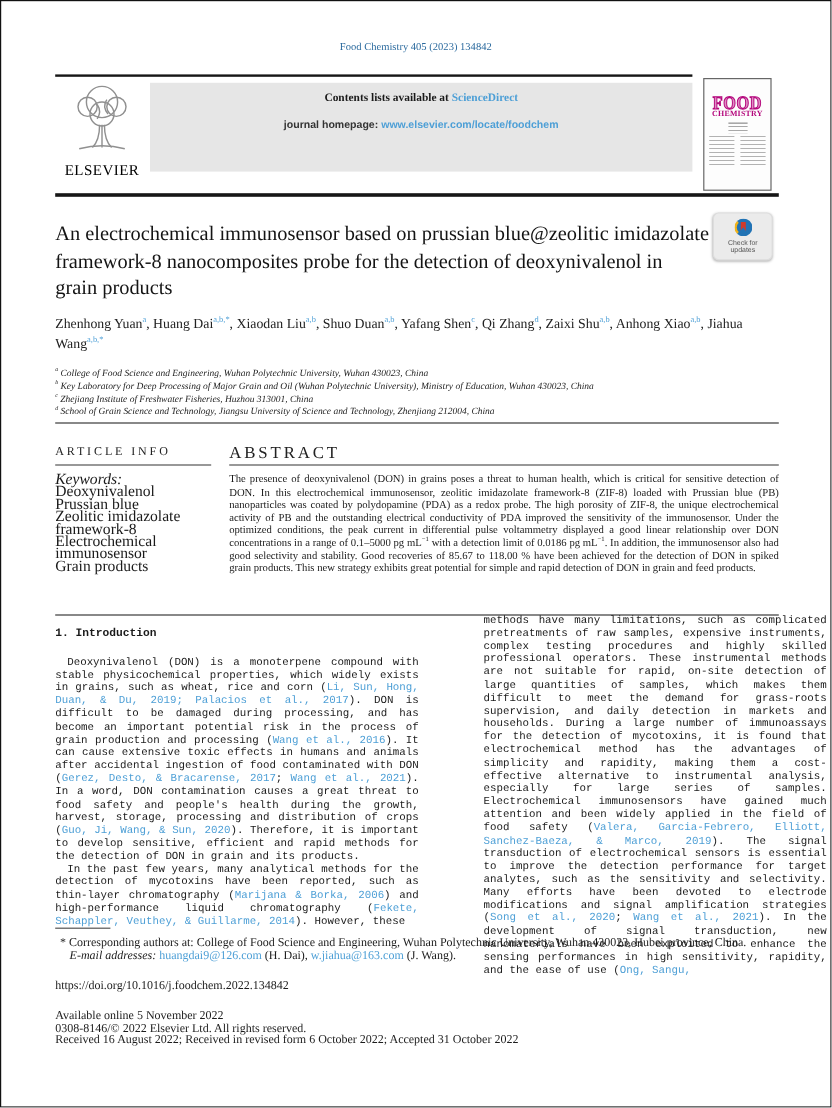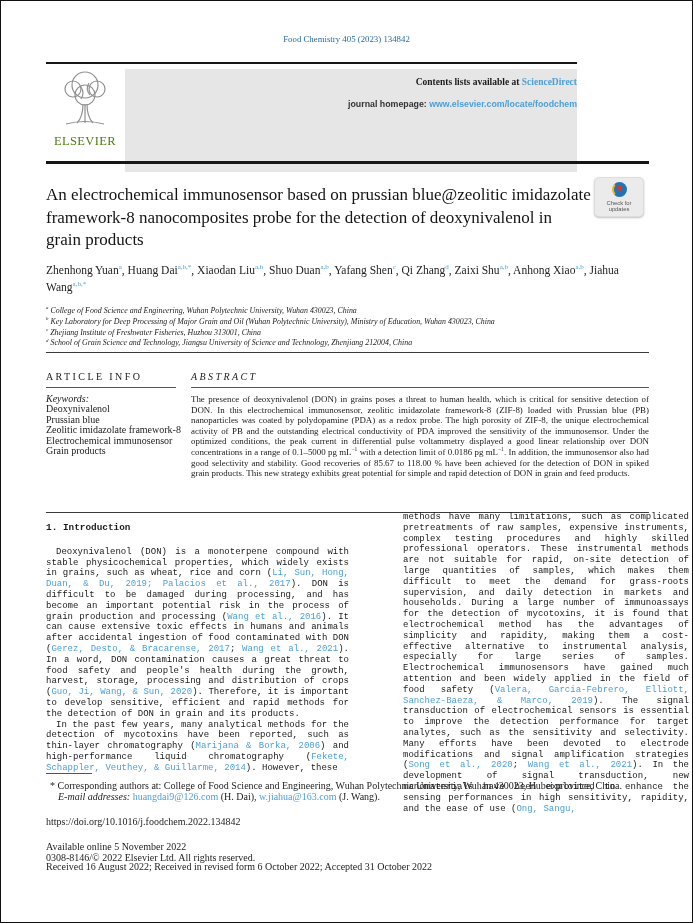--- a/index.html
+++ b/index.html
@@ -12,23 +12,23 @@
   .abs { position:absolute; }
   .link { color:#4d9fd6; }
   sup { font-size:62%; line-height:0; vertical-align:super; }
 
   
   .citation { top:33px; left:0; width:100%; text-align:center; font-size:8.8px; color:#2b6a9e; }
   .rule-top { top:61px; left:45px; width:531px; height:2px; background:#161616; }
   .rule-thick { top:160px; left:45px; width:603px; height:3px; background:#161616; }
 
   .elsevier { top:66px; left:45px; width:78px; text-align:center; }
-  .elsevier .wordmark { font-size:12.5px; color:#4d7c0f; letter-spacing:0.4px; margin-top:1px; font-weight:normal; }
+  .elsevier .wordmark { font-size:12.5px; color:#000000; letter-spacing:0.4px; margin-top:1px; font-weight:normal; }
 
-  .banner { top:68px; left:124px; width:452px; height:103px; background:#e6e6e6; text-align:right; }
+  .banner { top:68px; left:124px; width:452px; height:74px; background:#e6e6e6; text-align:center; }
   .banner .contents { margin-top:8px; font-size:9.5px; font-weight:600; }
   .banner .jtitle { margin-top:8px; font-size:20px; letter-spacing:0.4px; color:#111; }
   .banner .homepage { margin-top:12px; font-family:"Liberation Sans", sans-serif; font-size:8.8px; font-weight:bold; color:#333; }
 
   .cover { top:64px; left:585px; width:57px; height:94px; border:1px solid #666; background:#fdfdfd; text-align:center; }
   .cover .food { margin-top:14px; font-size:13.5px; font-weight:bold; line-height:12px; color:#e08cc4;
                  -webkit-text-stroke:0.8px #b4077c; letter-spacing:0.5px; transform:scaleY(1.15); }
   .cover .chem { font-size:6.6px; font-weight:bold; color:#b4077c; letter-spacing:0.2px; line-height:8px; }
   .cover .mini-lines { width:16px; height:9px; margin:2px auto 0;
       background:repeating-linear-gradient(#a8a8a8 0 1px, transparent 1px 3px); }
@@ -49,24 +49,24 @@
              line-height:6.5px; color:#555; text-align:center; }
 
   .authors { top:261px; left:45px; width:585px; font-size:11.5px; line-height:16.5px; color:#222; }
   .authors sup { color:#4d9fd6; font-size:7px; }
   .affils { top:305px; left:45px; width:603px; font-style:italic; font-size:7.9px; line-height:10.8px; color:#222; }
   .affils sup { margin-right:2px; }
   .rule-affil { top:351px; left:45px; width:603px; height:1px; background:#3a3a3a; }
 
   
   .info-header { top:370px; left:45px; font-size:10px; letter-spacing:2.4px; color:#222; }
-  .abs-header { top:370px; left:190px; font-size:10px; letter-spacing:2.4px; color:#222;font-style:italic; }
+  .abs-header { top:370px; left:190px; font-size:14px; letter-spacing:2.4px; color:#222; }
   .rule-info { top:386px; left:45px; width:130px; height:1px; background:#555; }
   .rule-abs { top:386px; left:190px; width:458px; height:1px; background:#555; }
-  .keywords { top:393px; left:45px; width:140px; font-size:10px; line-height:10.4px; }
+  .keywords { top:393px; left:45px; width:140px; font-size:13px; line-height:10.4px; }
   .keywords .kw-label { font-style:italic; }
   .abstract { top:393px; left:190px; width:458px; font-size:8.9px; line-height:10.6px; text-align:justify; }
   .rule-mid { top:511px; left:45px; width:603px; height:1px; background:#3a3a3a; }
 
   
   .col { font-size:9px; line-height:10.8px; text-align:justify;font-family:Liberation Mono, monospace; }
   .col-left { top:522px; left:45px; width:303px; }
   .col-right { top:511px; left:362px; width:286px;margin-left:40px; }
   .sec-heading { font-size:9.4px; font-weight:bold; margin-bottom:13px; }
   .para { text-indent:10px; }
@@ -105,20 +105,29 @@
       </g>
     </svg>
     <div class="wordmark">ELSEVIER</div>
   </div>
 
   <div class="abs banner">
     <div class="contents"><span>Contents lists available at </span><span class="link">ScienceDirect</span></div>
     <div class="homepage"><span>journal homepage: </span><span class="link">www.elsevier.com/locate/foodchem</span></div>
   </div>
 
+  <div class="abs cover">
+    <div class="food">FOOD</div>
+    <div class="chem">CHEMISTRY</div>
+    <div class="mini-lines"></div>
+    <div class="cols">
+      <div class="col"></div>
+        <div class="col"></div>
+    </div>
+  </div>
 
   <div class="abs rule-thick"></div>
 
   <div class="abs title">An electrochemical immunosensor based on prussian blue@zeolitic imidazolate framework-8 nanocomposites probe for the detection of deoxynivalenol in grain products</div>
 
   <div class="abs badge">
     <div class="cm-circle">
         <div class="cm-book"></div>
       </div>
     <div class="cm-text">Check for updates</div>

